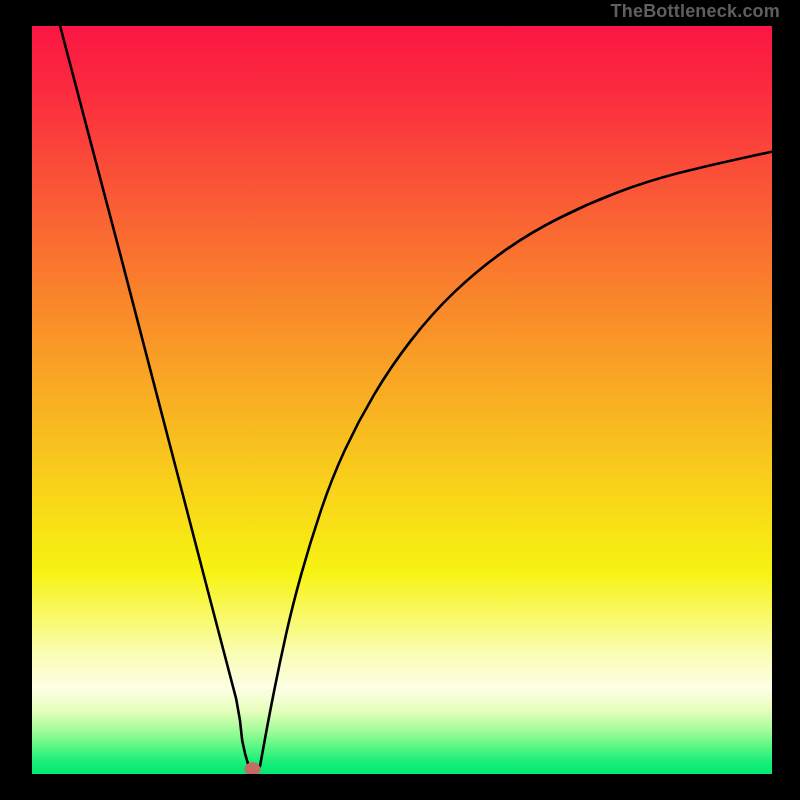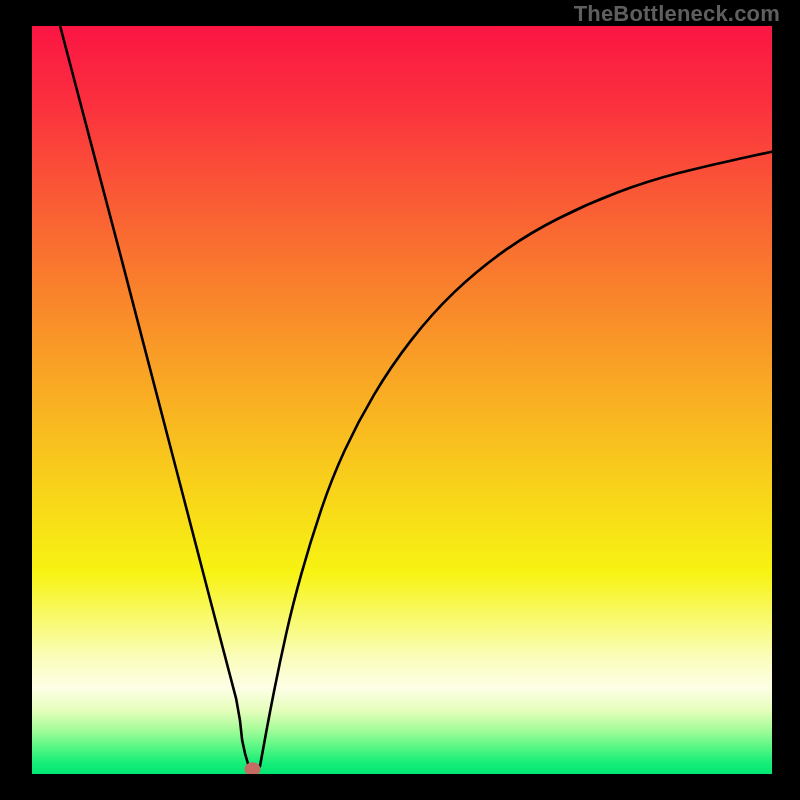--- a/index.html
+++ b/index.html
@@ -14,21 +14,21 @@
   .frame {
     position: relative;
     width: 800px;
     height: 800px;
     background: #000;
   }
   .watermark {
     position: absolute;
     top: 1px;
     right: 20px;
-    font-size: 22px;
+    font-size: 18px;
     font-weight: 600;
     color: #5f5f5f;
     letter-spacing: 0.2px;
     user-select: none;
   }
   .plot {
     position: absolute;
     left: 32px;
     top: 26px;
     width: 740px;

